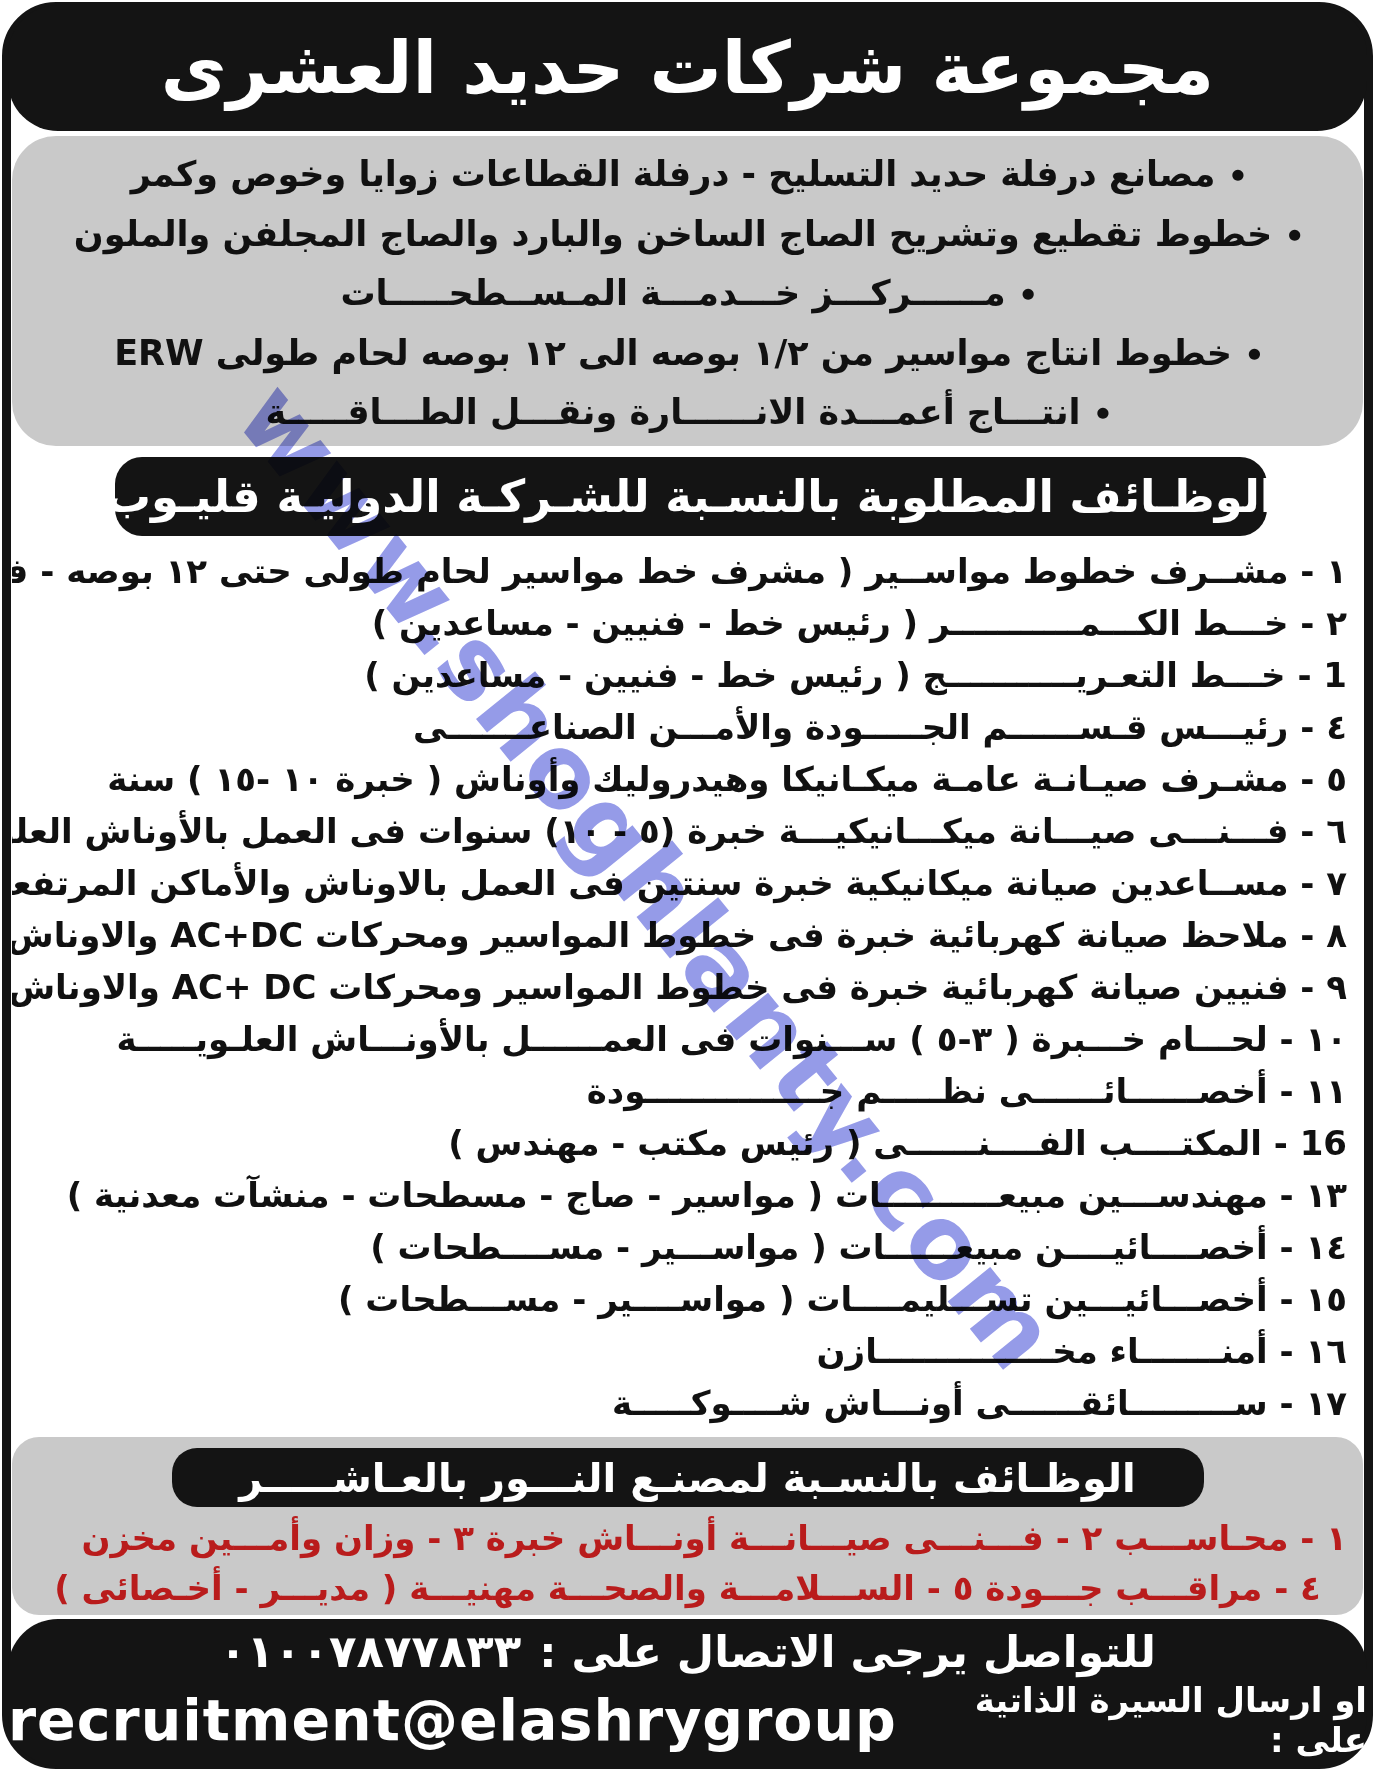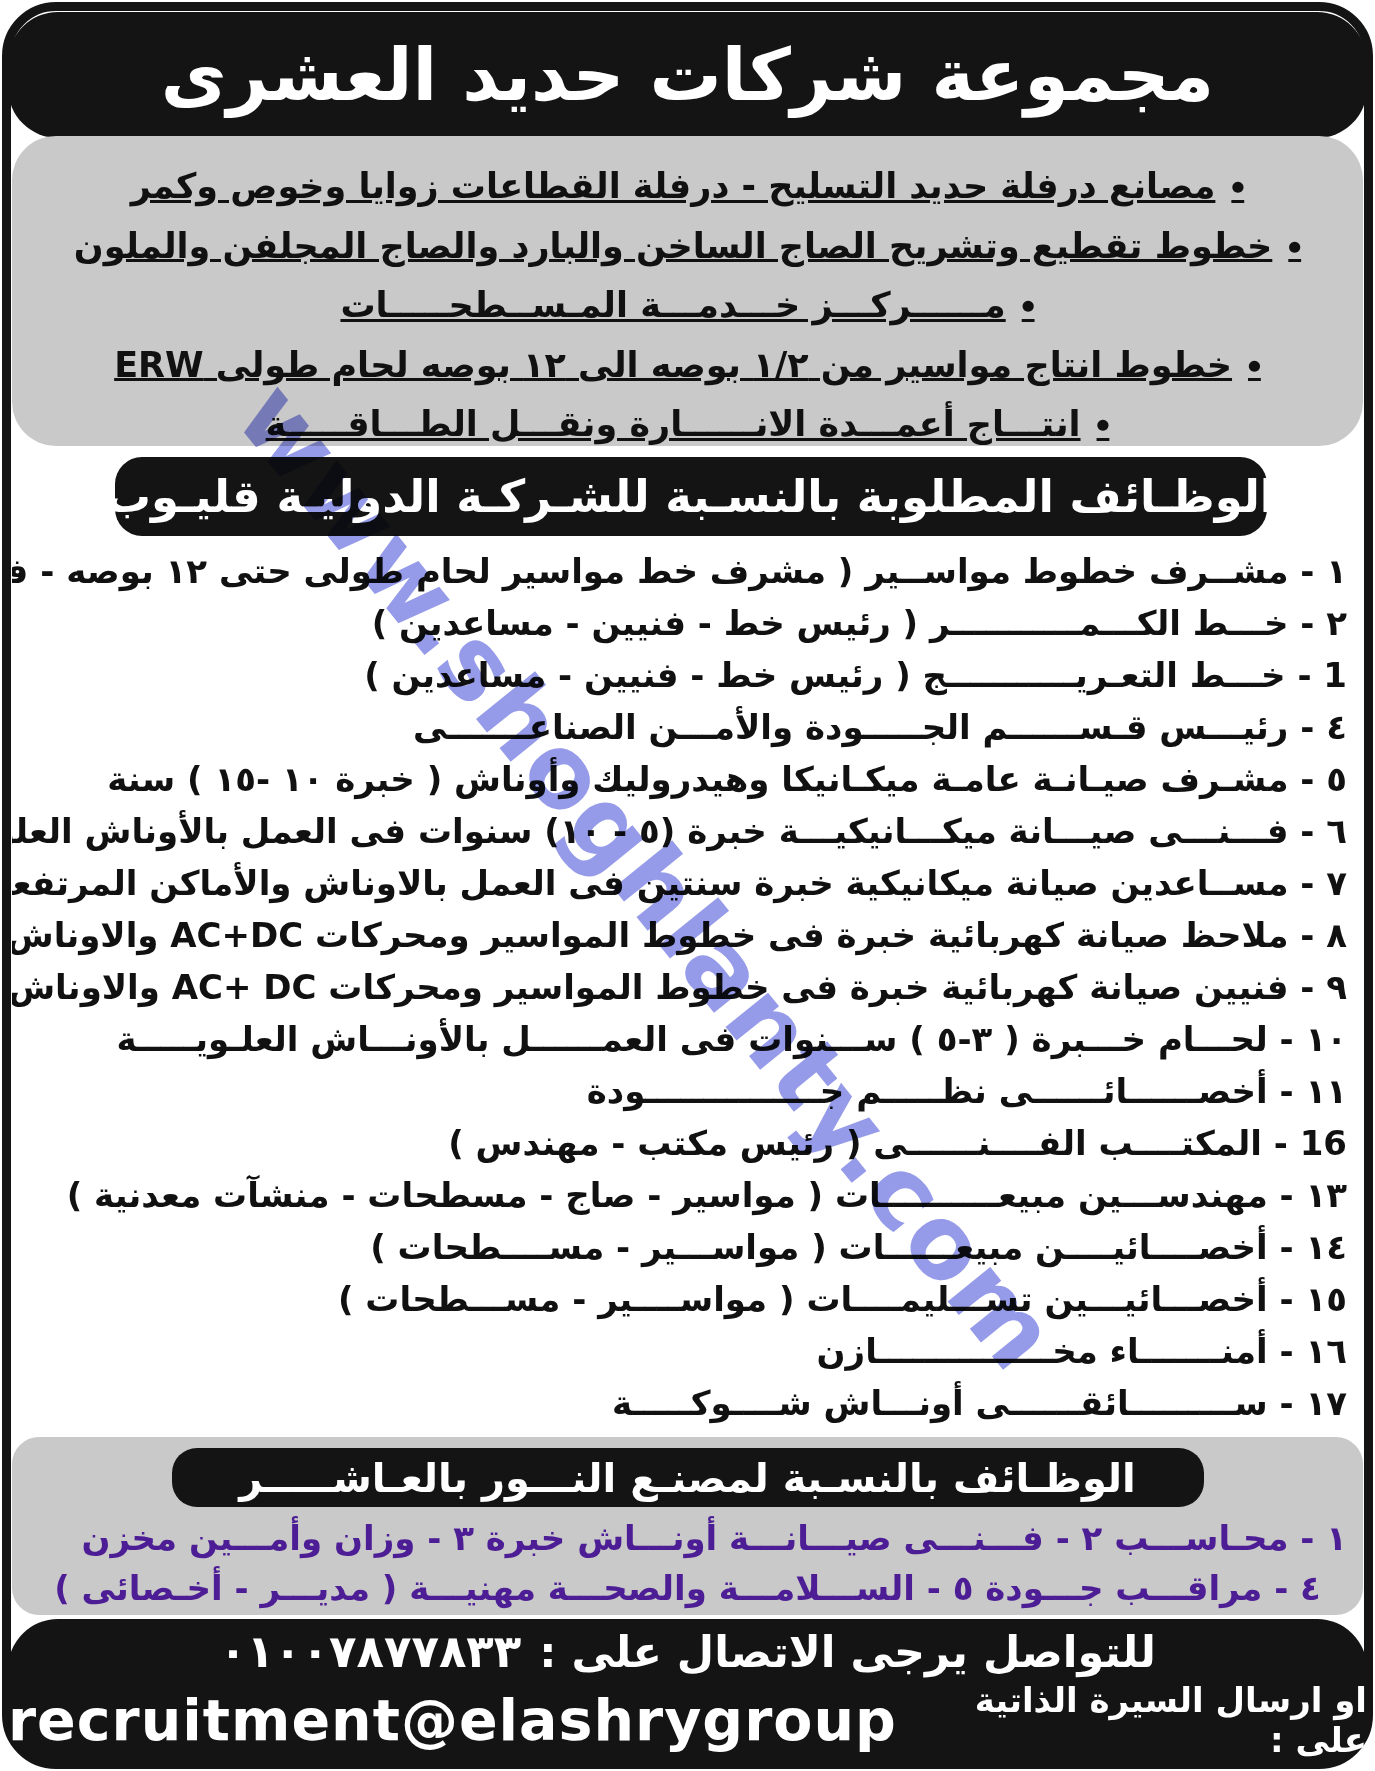--- a/index.html
+++ b/index.html
@@ -7,28 +7,28 @@
   .page {
     position:relative; width:1375px; height:1771px; background:#fff;
     overflow:hidden; font-family:"DejaVu Sans", sans-serif; color:#111;
   }
   .frame {
     position:absolute; inset:2px; border:9px solid #141414; border-radius:54px;
     z-index:0;
   }
   .section { z-index:1; }
   .title-box {
-    position:absolute; left:8px; right:8px; top:12px; height:126px;
+    position:absolute; left:8px; right:8px; top:5px; height:126px;
     background:#141414; border-radius:50px;
     display:flex; align-items:center; justify-content:center; z-index:1;
   }
   .title-text { color:#fff; font-size:72px; font-weight:bold; direction:rtl; }
   .activities {
     position:absolute; left:12px; right:12px; top:136px; height:310px;
-    background:#c9c9c9; border-radius:44px; padding-top:20px; z-index:1;text-decoration:underline;
+    background:#c9c9c9; border-radius:44px; padding-top:8px; z-index:1;
   }
   .activity-line {
     direction:rtl; text-align:center; font-size:35px; font-weight:bold;
     line-height:59px; color:#111; white-space:nowrap;
   }
   .activity-line::before { content:"●"; font-size:0.42em; vertical-align:0.45em; margin-left:16px; }
   .jobs-panel {
     position:absolute; left:12px; right:12px; top:450px; height:983px;
     background:#ffffff; border-radius:44px; z-index:1; overflow:hidden;padding-left:6px;
   }
@@ -47,21 +47,21 @@
     background:#c9c9c9; border-radius:27px; z-index:1; overflow:hidden;
   }
   .n-header {
     margin:11px auto 0; width:1032px; height:59px; background:#141414;
     border-radius:25px; display:flex; align-items:center; justify-content:center;
   }
   .n-header-text { color:#fff; font-size:40px; font-weight:bold; direction:rtl; white-space:nowrap; }
   .nour-jobs { margin-top:6px; padding:0 16px; direction:rtl; }
   .nour-jobs .job-line {
     font-size:34px; font-weight:bold; line-height:50px; text-align:right;
-    white-space:nowrap; color:#4c1d95;
+    white-space:nowrap; color:#b91c1c;
   }
   .nour-jobs .job-line:nth-child(2) { text-align:center; }
   .contact-box {
     position:absolute; left:8px; right:8px; top:1619px; height:147px;
     background:#141414; border-radius:50px; z-index:1;
     display:flex; flex-direction:column; align-items:center; justify-content:center;
     gap:2px; color:#fff;
   }
   .phone-line { direction:rtl; display:flex; align-items:center; gap:18px; font-weight:bold; }
   .phone-label { font-size:43px; }

